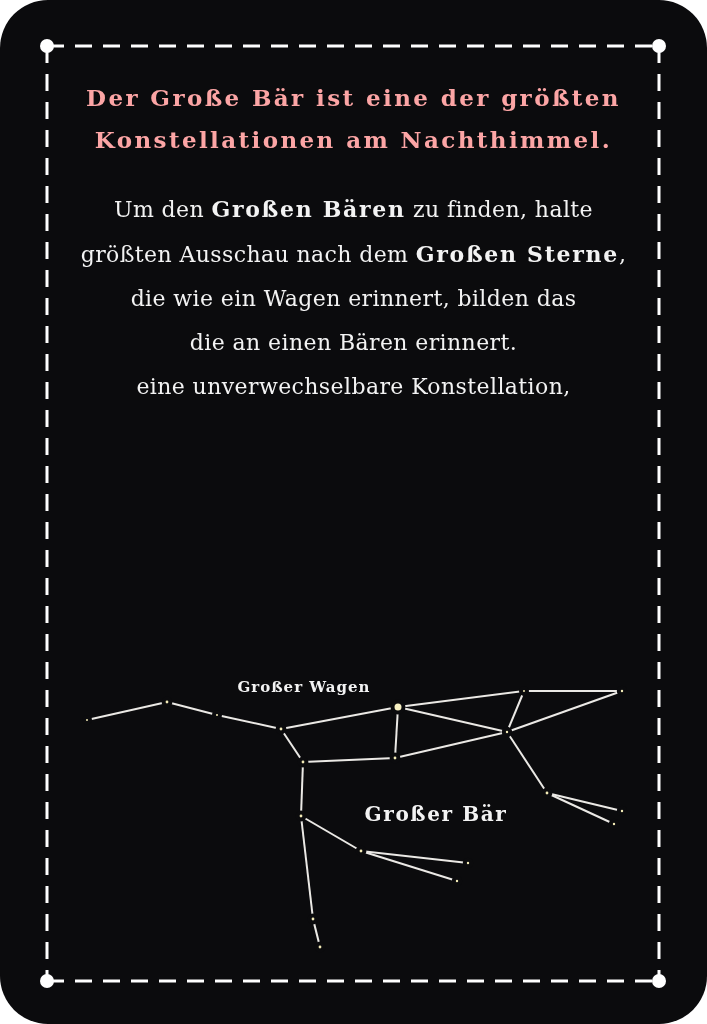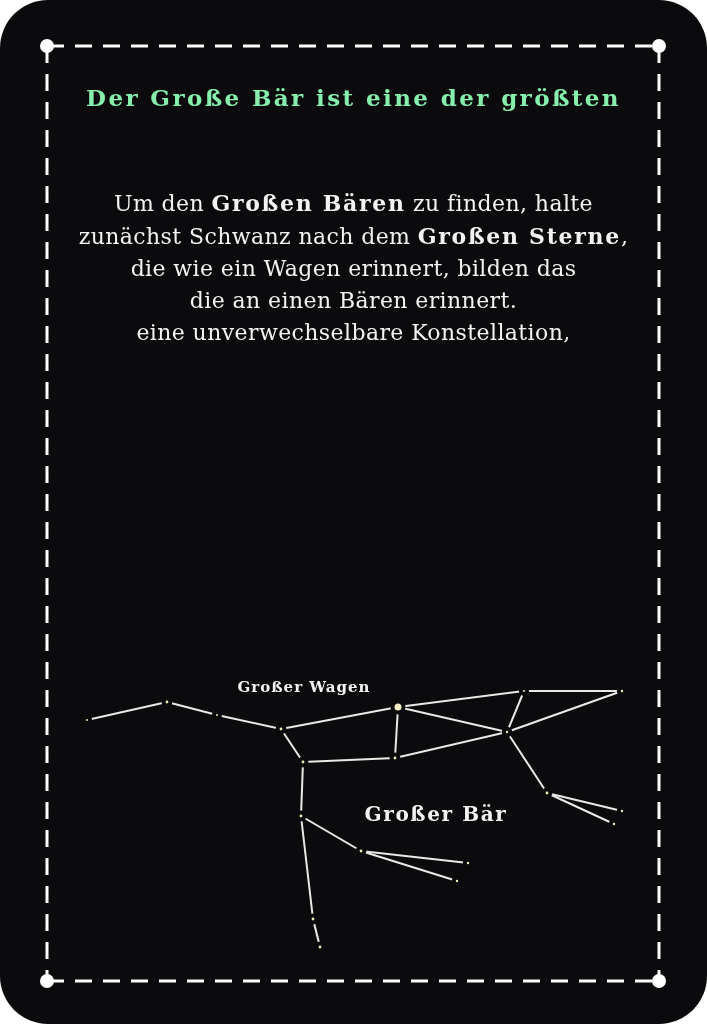--- a/index.html
+++ b/index.html
@@ -13,35 +13,36 @@
     border-radius:48px;
   }
   .overlay{position:absolute;left:0;top:0;pointer-events:none;}
   .title{
     position:absolute;top:77px;left:0;right:0;
     text-align:center;font-weight:bold;
     font-size:23px;line-height:42px;letter-spacing:2.4px;
   }
   .para{
     position:absolute;top:187px;left:0;right:0;
-    text-align:center;font-size:22px;line-height:32px;letter-spacing:0.4px;
+    text-align:center;font-size:22px;line-height:44px;letter-spacing:0.4px;
   }
   .para .b{font-weight:bold;letter-spacing:1.7px;}
   .title,.para{font-family:"DejaVu Serif","Liberation Serif",serif;}
 </style>
 </head>
 <body style="background: rgb(255, 255, 255);">
 
 <div class="card" style="background: rgb(11, 11, 13);">
-  <div class="title" style="color: #86efac; text-align: center;">
+  <div class="title" style="color: #fca5a5; text-align: center;">
       <div>Der Große Bär ist eine der größten</div>
+      <div>Konstellationen am Nachthimmel.</div>
     </div>
   <div class="para" style="color: rgb(243, 243, 243);">
       <div><span>Um den </span><span class="b">Großen Bären</span><span> zu finden, halte</span></div>
-      <div><span>zunächst Schwanz nach dem </span><span class="b">Großen Sterne</span><span>,</span></div>
+      <div><span>größten Ausschau nach dem </span><span class="b">Großen Sterne</span><span>,</span></div>
       <div><span>die wie ein Wagen erinnert, bilden das</span></div>
       <div><span>die an einen Bären erinnert.</span></div>
       <div><span>eine unverwechselbare Konstellation,</span></div>
     </div>
   <svg class="overlay" width="707" height="1024" viewBox="0 0 707 1024">
       <line x1="47" y1="46" x2="659" y2="46" stroke="#ffffff" stroke-width="3" stroke-dasharray="17 11"></line>
       <line x1="47" y1="981" x2="659" y2="981" stroke="#ffffff" stroke-width="3" stroke-dasharray="17 11"></line>
       <line x1="47" y1="46" x2="47" y2="981" stroke="#ffffff" stroke-width="3" stroke-dasharray="17 11"></line>
       <line x1="659" y1="46" x2="659" y2="981" stroke="#ffffff" stroke-width="3" stroke-dasharray="17 11"></line>
       <circle cx="47" cy="46" r="7" fill="#ffffff"></circle>

